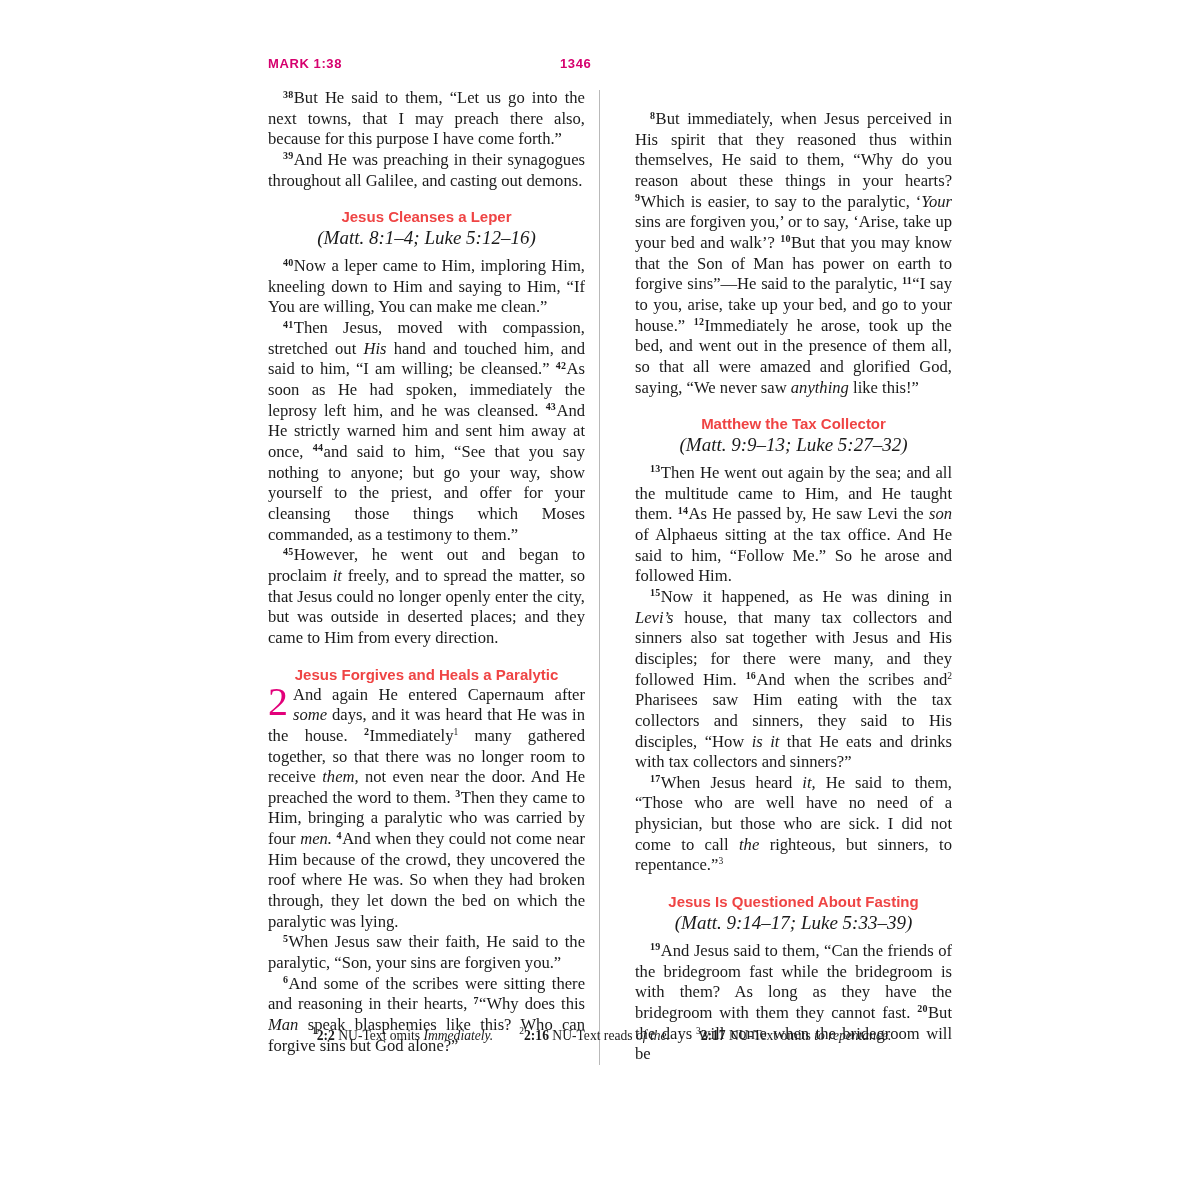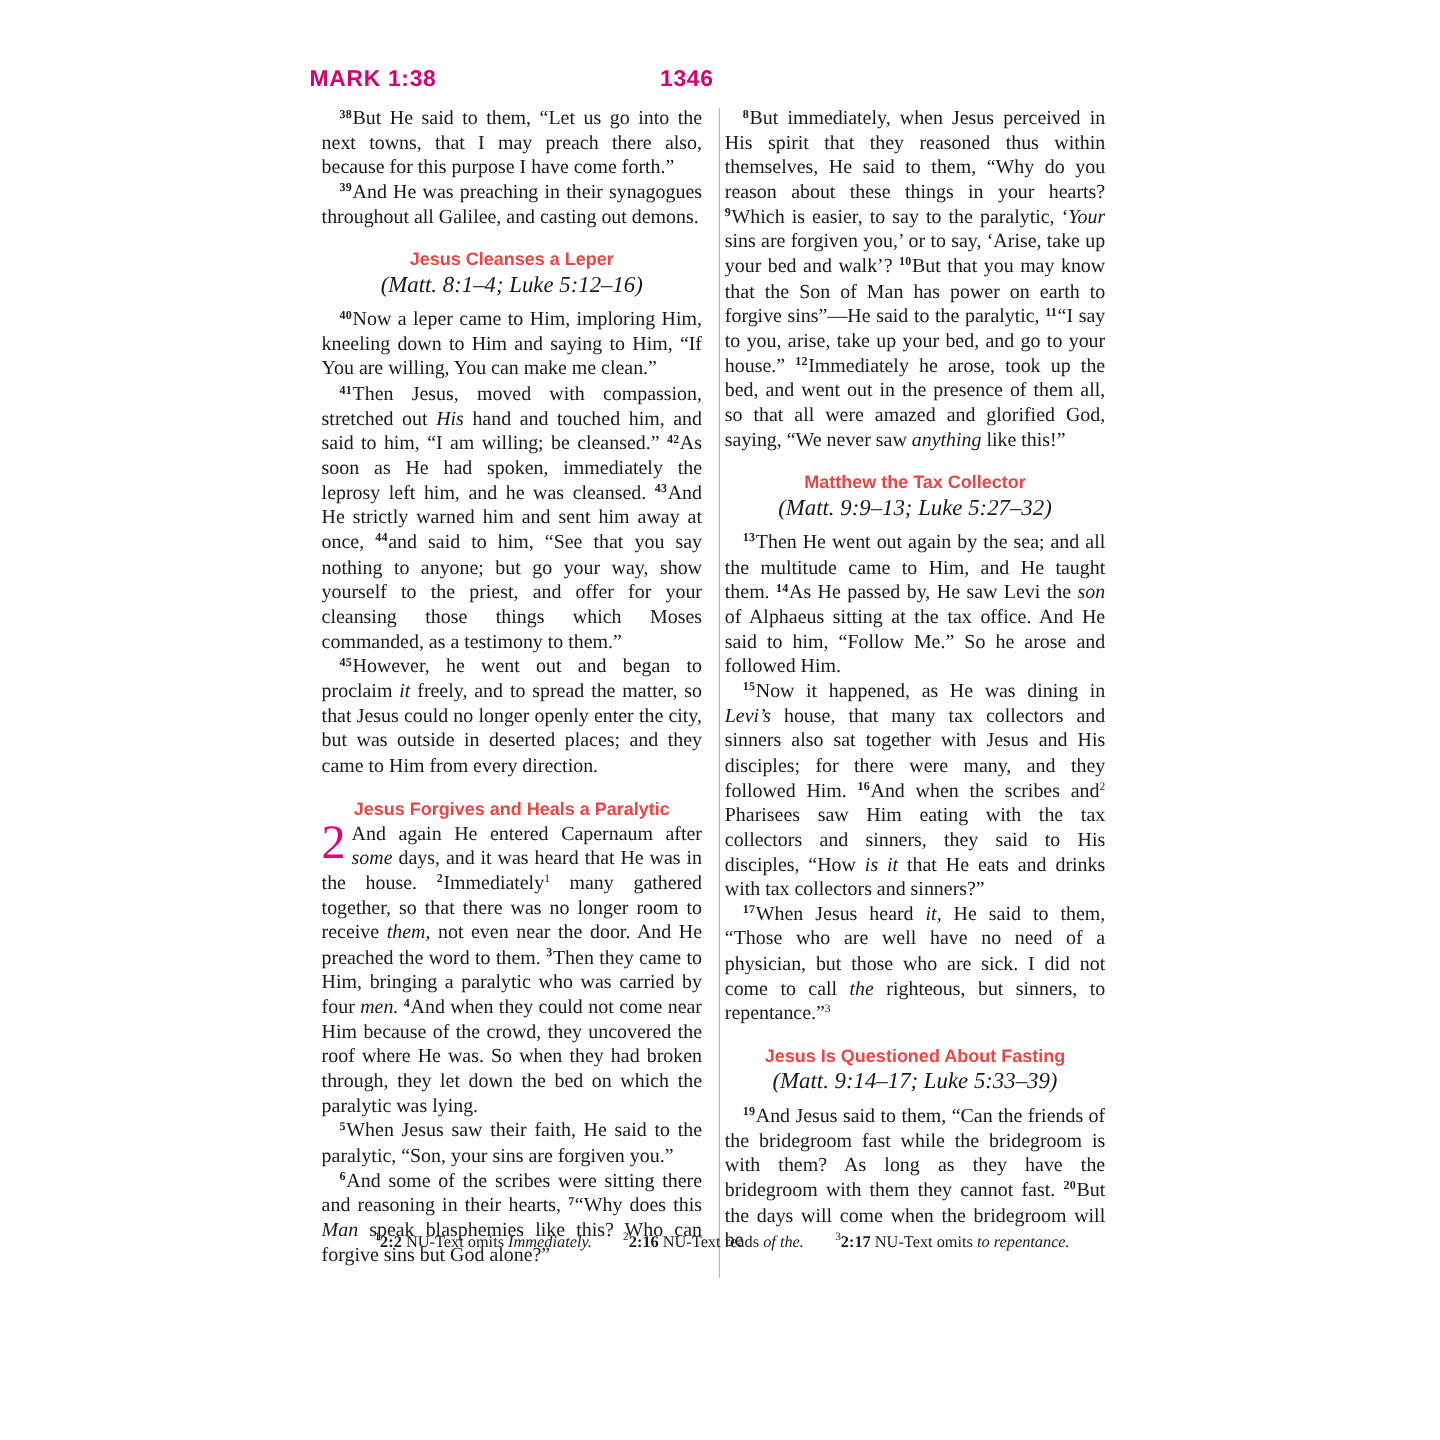--- a/index.html
+++ b/index.html
@@ -16,26 +16,26 @@
     overflow: hidden;
   }
   .page {
     position: absolute;
     left: 0; top: 0;
     width: 1200px;
     height: 1200px;
   }
   .header {
     position: absolute;
-    left: 258px;
+    left: 268px;
     top: 56px;
     width: 664px;
     height: 20px;
     font-family: "Liberation Sans", sans-serif;
-    font-size: 19px;
+    font-size: 13px;
     font-weight: bold;
     letter-spacing: 0.6px;
     color: #d6006e;
   }
   .header .ref {
     position: absolute;
     left: 0;
     top: 0;
   }
   .header .pageno {
@@ -51,21 +51,21 @@
     height: 990px;
   }
   .col {
     position: absolute;
     top: 0;
     width: 317px;
     height: 990px;
     overflow: hidden;
   }
   .col.left { left: 0; }
-  .col.right { left: 336px; }
+  .col.right { left: 367px; margin-top: 21px; }
   .divider {
     position: absolute;
     left: 331px;
     top: 2px;
     width: 1px;
     height: 975px;
     background: #b9b9b9;
   }
   p {
     margin: 0;

